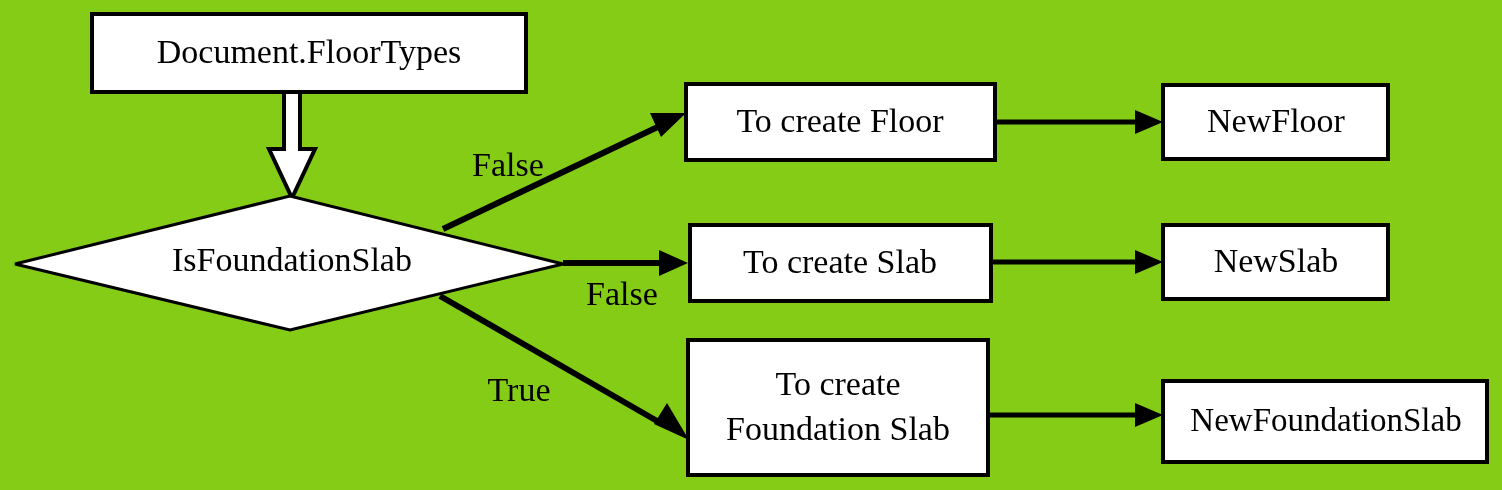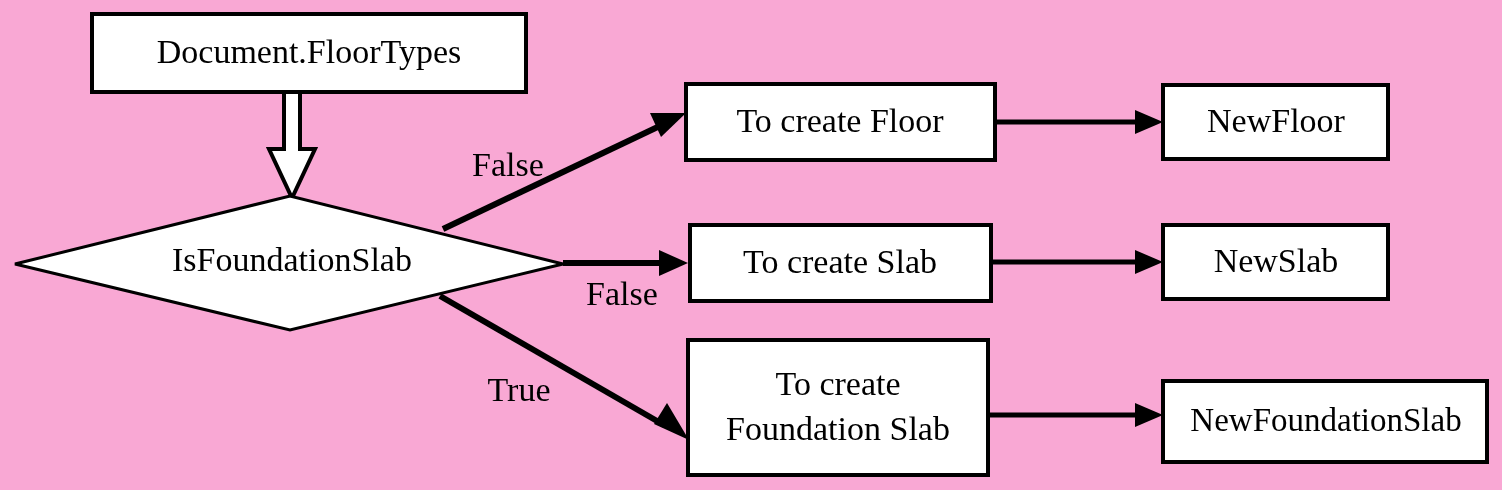--- a/index.html
+++ b/index.html
@@ -5,21 +5,21 @@
 <style>
   html, body {
     margin: 0;
     padding: 0;
     background: #ffffff;
   }
   #canvas {
     position: relative;
     width: 1502px;
     height: 490px;
-    background: #f9a8d4;
+    background: #84cc16;
     overflow: hidden;
     font-family: "Liberation Serif", "DejaVu Serif", serif;
   }
   svg#diagram {
     position: absolute;
     top: 0;
     left: 0;
     width: 1502px;
     height: 490px;
     display: block;

